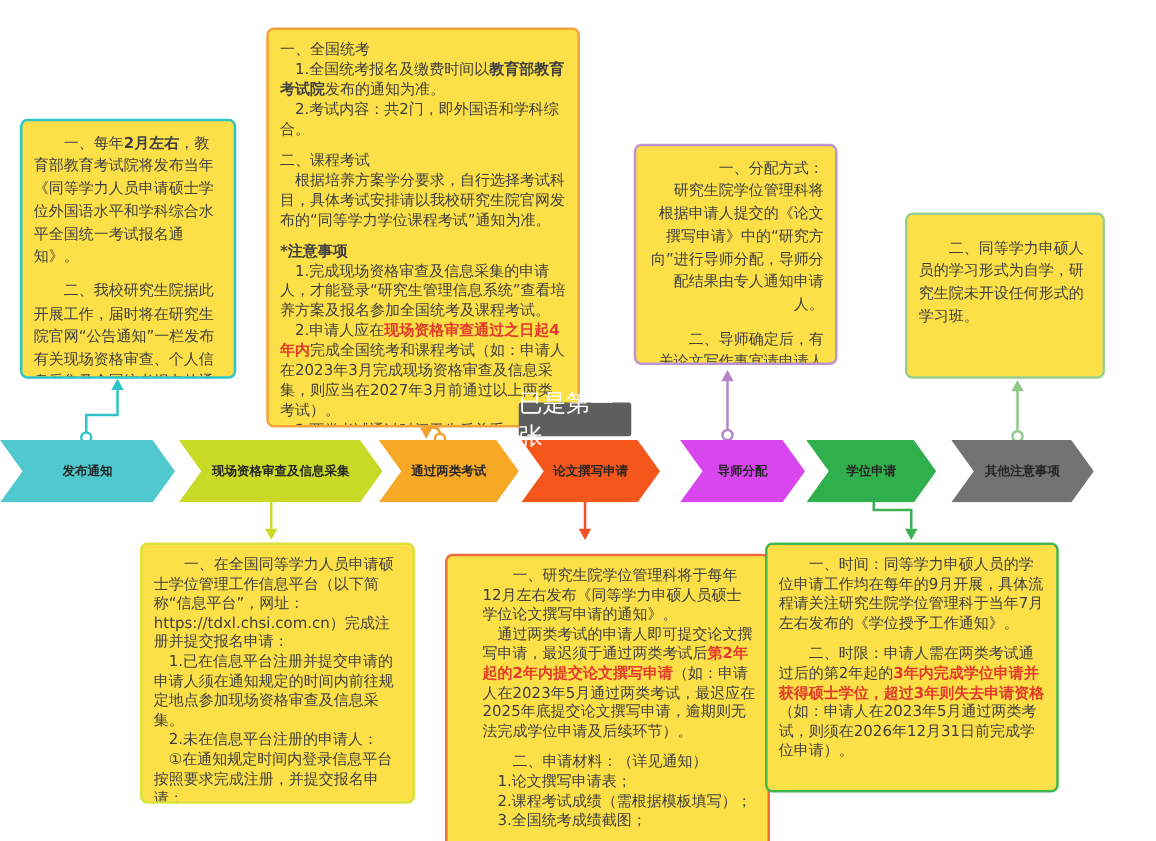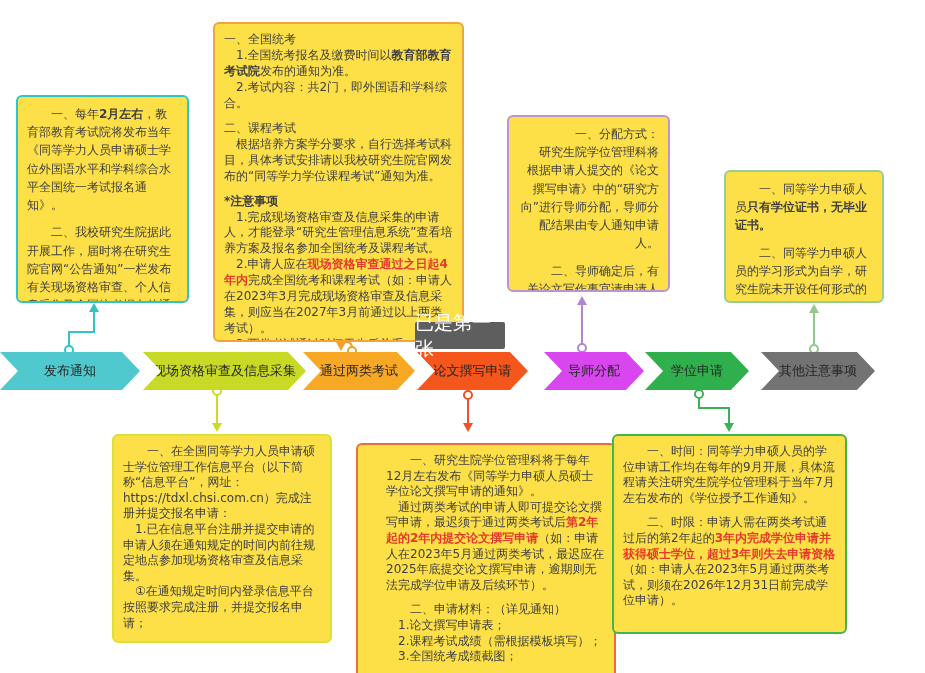--- a/index.html
+++ b/index.html
@@ -35,26 +35,26 @@
   #box-top-mid      { left: 213px; top: 22px;  width: 251px; height: 320px; line-height: 1.33; }
   #box-top-purple   { left: 507px; top: 115px; width: 163px; height: 177px; }
   #box-top-right    { left: 724px; top: 170px; width: 160px; height: 133px; }
   #box-bottom-left  { left: 112px; top: 434px; width: 220px; height: 209px; line-height: 1.3; }
   #box-bottom-mid   { left: 356px; top: 443px; width: 260px; height: 238px; line-height: 1.3; padding-left: 28px; }
   #box-bottom-right { left: 612px; top: 434px; width: 235px; height: 200px; line-height: 1.3; }
   
   .step {
     position: absolute;
     top: 352px;
-    height: 38px;
+    height: 50px;
     display: flex;
     align-items: center;
     justify-content: center;
-    font-size: 13px;
-    font-weight: normal;
+    font-size: 10px;
+    font-weight: bold;
     color: #262626;
     clip-path: polygon(18px 50%, 0 0, calc(100% - 18px) 0, 100% 50%, calc(100% - 18px) 100%, 0 100%);
   }
   
   #connectors {
     position: absolute;
     left: 0; top: 0;
     width: 925px; height: 673px;
     pointer-events: none;
   }
@@ -94,26 +94,26 @@
       <p class="ind1"><span>1.完成现场资格审查及信息采集的申请人，才能登录“研究生管理信息系统”查看培养方案及报名参加全国统考及课程考试。</span></p>
       <p class="ind1"><span>2.申请人应在</span><span class="r" style="color: rgb(226, 59, 43);">现场资格审查通过之日起4年内</span><span>完成全国统考和课程考试（如：申请人在2023年3月完成现场资格审查及信息采集，则应当在2027年3月前通过以上两类考试）。</span></p>
       <p class="ind1"><span>3.两类考试通过时间无先后关系，在规定时间内通过即可。</span></p>
     </div>
   <div class="box tall" id="box-top-purple" style="border-color: rgb(189, 147, 210); text-align: right;">
       <p class="ind2"><span>一、分配方式：</span></p>
       <p class="ind1"><span>研究生院学位管理科将根据申请人提交的《论文撰写申请》中的“研究方向”进行导师分配，导师分配结果由专人通知申请人。</span></p>
       <p class="ind2 sp"><span>二、导师确定后，有关论文写作事宜请申请人及时与导师联系、沟通。</span></p>
     </div>
   <div class="box tall" id="box-top-right" style="border-color: rgb(151, 206, 145);">
-      <p class="ind2"><span>一、同等学力申硕人员</span><span class="b">只有学位证书，无毕业证书。</span></p>
       <p class="ind2 sp"><span>二、同等学力申硕人员的学习形式为自学，研究生院未开设任何形式的学习班。</span></p>
     </div>
   <div class="box" id="box-bottom-left" style="border-color: rgb(217, 226, 59);">
       <p class="ind2"><span>一、在全国同等学力人员申请硕士学位管理工作信息平台（以下简称“信息平台”，网址：https://tdxl.chsi.com.cn）完成注册并提交报名申请：</span></p>
       <p class="ind1"><span>1.已在信息平台注册并提交申请的申请人须在通知规定的时间内前往规定地点参加现场资格审查及信息采集。</span></p>
+      <p class="ind1"><span>2.未在信息平台注册的申请人：</span></p>
       <p class="ind1"><span>①在通知规定时间内登录信息平台按照要求完成注册，并提交报名申请；</span></p>
     </div>
   <div class="box" id="box-bottom-mid" style="border-color: rgb(238, 107, 60);">
       <p class="ind2"><span>一、研究生院学位管理科将于每年12月左右发布《同等学力申硕人员硕士学位论文撰写申请的通知》。</span></p>
       <p class="ind1"><span>通过两类考试的申请人即可提交论文撰写申请，最迟须于通过两类考试后</span><span class="r" style="color: rgb(226, 59, 43);">第2年起的2年内提交论文撰写申请</span><span>（如：申请人在2023年5月通过两类考试，最迟应在2025年底提交论文撰写申请，逾期则无法完成学位申请及后续环节）。</span></p>
       <p class="ind2 sp"><span>二、申请材料：（详见通知）</span></p>
       <p class="ind1"><span>1.论文撰写申请表；</span></p>
       <p class="ind1"><span>2.课程考试成绩（需根据模板填写）；</span></p>
       <p class="ind1"><span>3.全国统考成绩截图；</span></p>
     </div>

